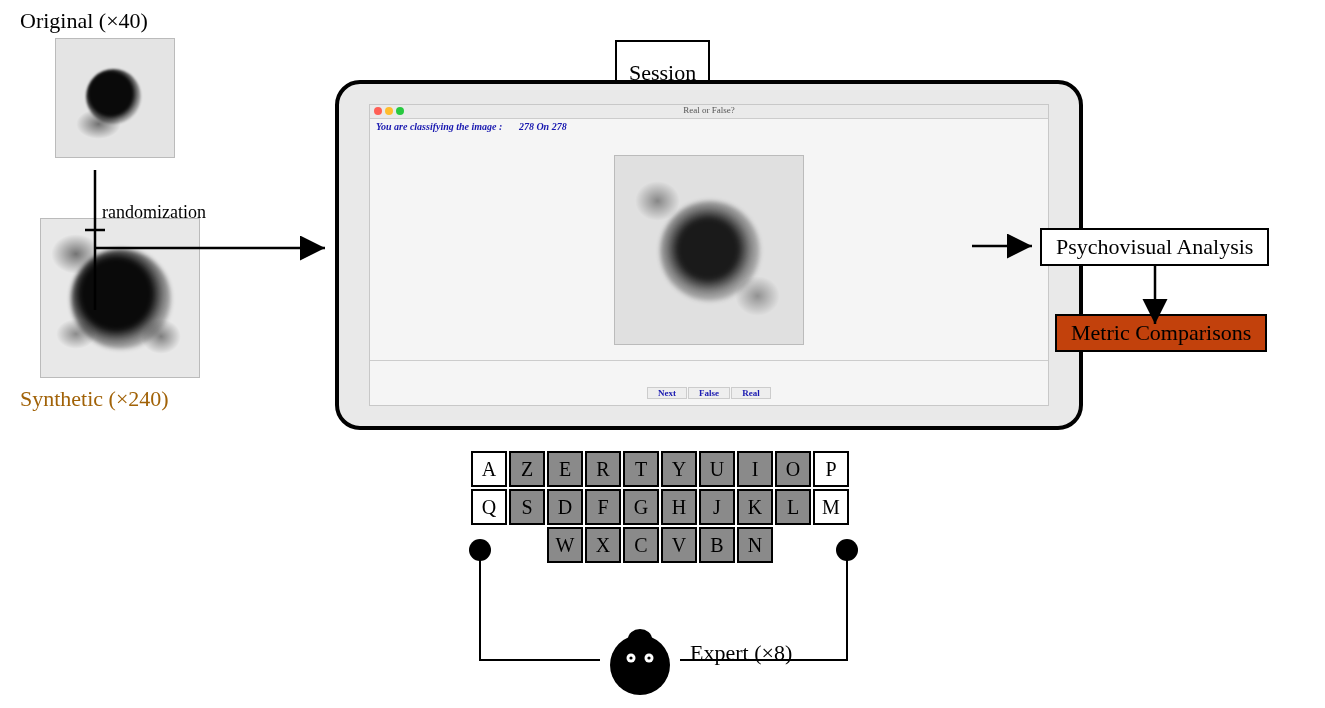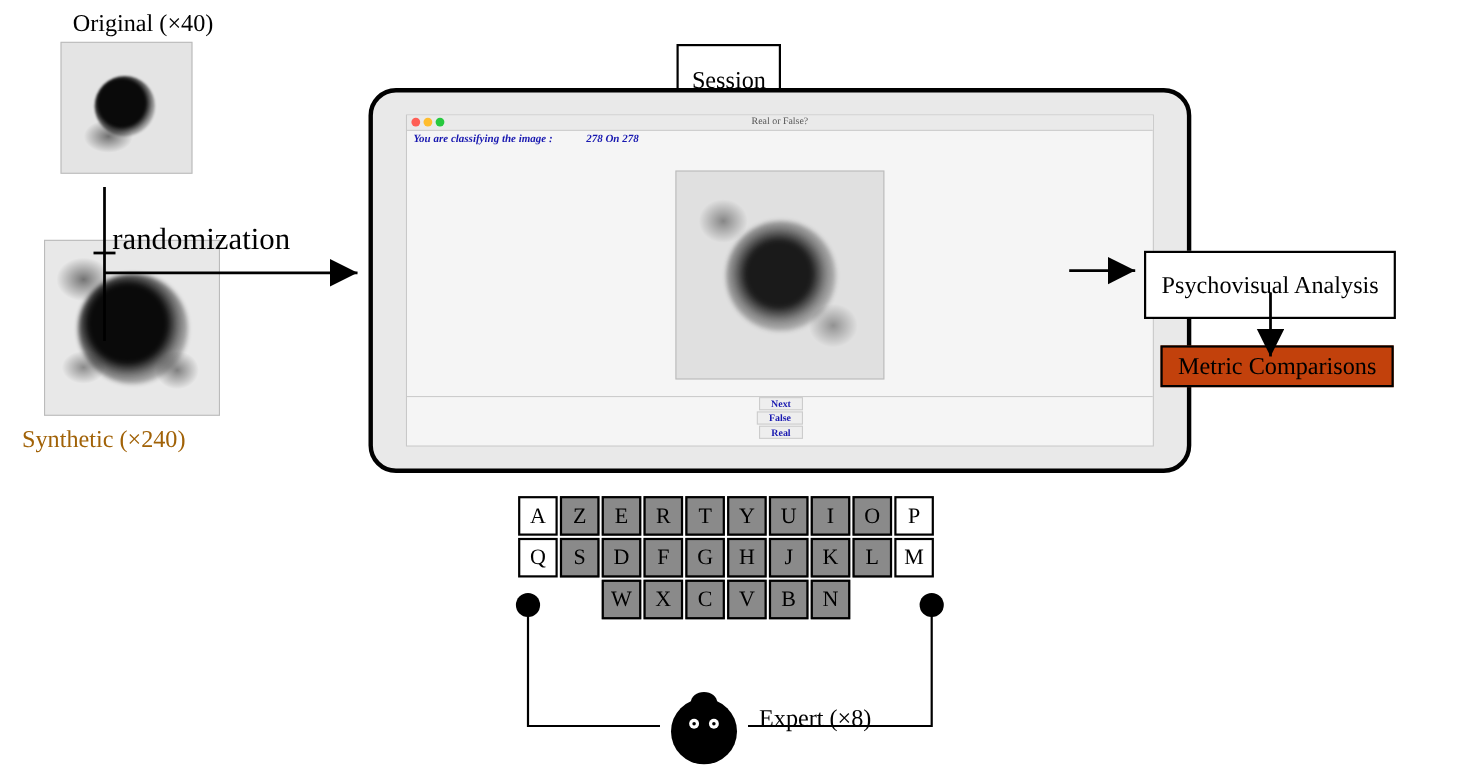--- a/index.html
+++ b/index.html
@@ -18,21 +18,21 @@
   .left-col {
     position: absolute;
     left: 20px;
     top: 8px;
     width: 220px;
   }
   .label-original {
     font-size: 22px;
     color: #000;
     margin-bottom: 4px;
-    text-align: center;
+    text-align: left;
   }
   .thumb-original {
     width: 120px;
     height: 120px;
     margin-left: 35px;
     background: #e4e4e4;
     border: 1px solid #bbb;
     position: relative;
   }
   
@@ -76,21 +76,21 @@
   .label-synthetic {
     font-size: 22px;
     color: #a16207;
     margin-top: 8px;
     text-align: left;
   }
   .label-randomization {
     position: absolute;
     left: 102px;
     top: 202px;
-    font-size: 28px;
+    font-size: 18px;
   }
 
   
   .session-label-box {
     position: absolute;
     left: 615px;
     top: 40px;
     border: 2px solid #000;
     padding: 18px 12px;
     font-size: 22px;
@@ -124,41 +124,41 @@
   .traffic .r{background:#ff5f56;} .traffic .y{background:#ffbd2e;} .traffic .g{background:#27c93f;}
   .session-titlebar .wtitle { position:absolute; left:50%; transform:translateX(-50%); top:0; font-size:9px; color:#555;}
   .session-status {
     font-size: 10px;
     color: #2020c0;
     font-style: italic;
     padding: 2px 6px;
     font-weight: bold;
   }
   .session-status .part1 { color:#1818b0; }
-  .session-status .part2 { color:#1818b0; margin-left: 28px;}
+  .session-status .part2 { color:#1818b0; margin-left: 14px;}
   .session-image {
     position: absolute;
     left: 50%; transform: translateX(-50%);
     top: 50px;
     width: 190px; height: 190px;
     background: #e0e0e0;
     border: 1px solid #bbb;
   }
   .session-image .blob {
     position:absolute; left:45px; top:45px; width:100px; height:100px;
     background: radial-gradient(circle at 48% 48%, #1a1a1a 0%, #1a1a1a 40%, rgba(26,26,26,0.45) 58%, rgba(26,26,26,0.12) 75%, rgba(26,26,26,0) 92%);
     border-radius:50%; filter:blur(2px);
   }
   .session-image .f1{position:absolute; left:20px; top:25px; width:45px; height:40px; background:radial-gradient(ellipse, rgba(0,0,0,0.4) 0%, rgba(0,0,0,0) 70%); border-radius:50%;}
   .session-image .f2{position:absolute; left:120px; top:120px; width:45px; height:40px; background:radial-gradient(ellipse, rgba(0,0,0,0.35) 0%, rgba(0,0,0,0) 70%); border-radius:50%;}
   .session-buttons {
     position:absolute; left:50%; transform:translateX(-50%);
     bottom: 6px;
-    display:flex; flex-direction:column; gap:1px;
-    align-items:flex-end;
+    display:flex; gap:1px;
+    align-items:flex-start;
   }
   .session-buttons .btn {
     font-size:9px; color:#1818b0; font-weight:bold;
     background:#eee; border:1px solid #ccc;
     padding:0 10px; min-width:40px; text-align:center;
   }
   .session-hr { position:absolute; left:0; right:0; bottom:44px; border-top:1px solid #ccc;}
 
   
   .keyboard {
@@ -195,21 +195,21 @@
   .expert-label {
     position:absolute; left: 690px; top: 640px;
     font-size:22px;
   }
 
   
   .box-pv {
     position:absolute;
     left: 1040px; top: 228px;
     border:2px solid #000;
-    padding: 16px 14px;
+    padding: 4px 14px;
     font-size:22px;
     background:#fff;
   }
   .box-metric {
     position:absolute;
     left: 1055px; top: 314px;
     border:2px solid #000;
     padding: 4px 14px;
     font-size:22px;
     background:#c2410c;

